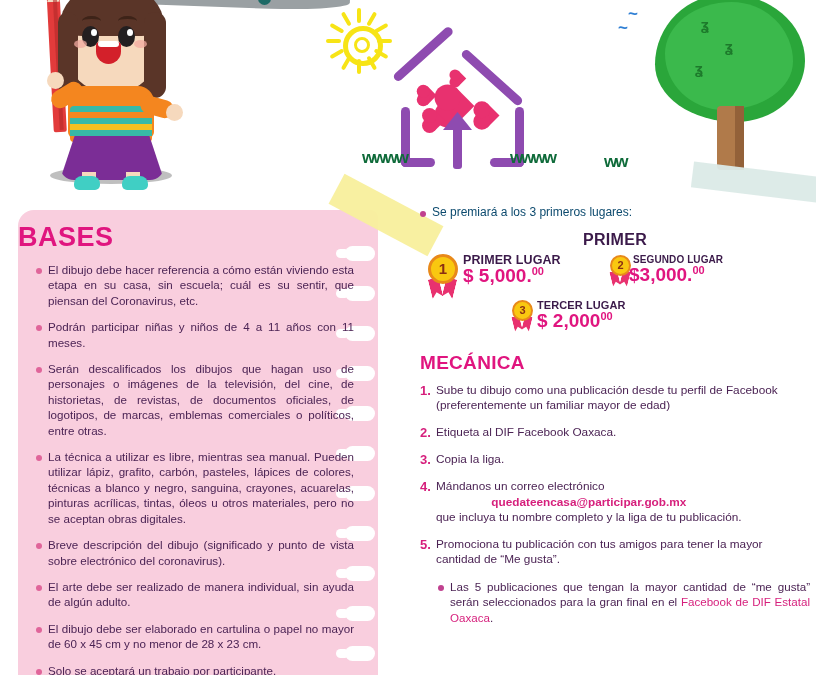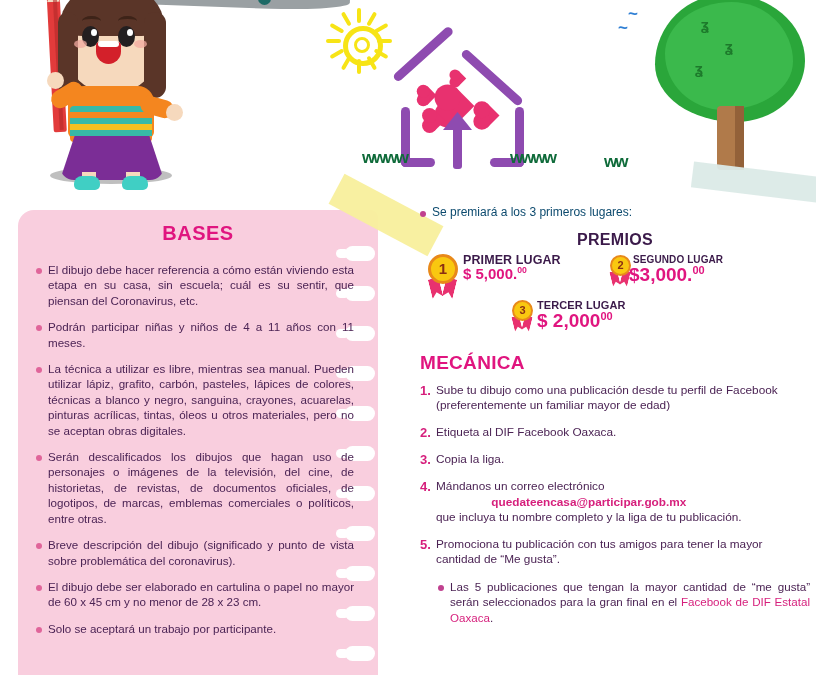--- a/index.html
+++ b/index.html
@@ -91,22 +91,22 @@
     transform:rotate(28deg);}
   .tape-blue{position:absolute;left:692px;top:169px;width:126px;height:26px;background:#dbeae7;opacity:.95;
     transform:rotate(7deg);}
 
   
   .card{position:absolute;left:18px;top:210px;width:360px;height:470px;background:#f9cede;
     border-radius:16px 8px 0 0;}
   .punch{position:absolute;right:3px;width:30px;height:15px;background:#fff;border-radius:8px;}
   .punch:after{content:"";position:absolute;left:-9px;top:3px;width:13px;height:9px;background:#fff;border-radius:6px;}
 
-  .card-title{position:absolute;left:0;right:0;top:12px;text-align:center;color:#e0157f;
-    font-size:20px;font-weight:700;letter-spacing:.5px;}
+  .card-title{position:absolute;left:0;right:0;top:12px;text-align:left;color:#e0157f;
+    font-size:27px;font-weight:700;letter-spacing:.5px;}
   .card-body{position:absolute;left:18px;top:52px;width:318px;}
 
   .bullet-row{display:flex;margin-bottom:11px;}
   .bullet-dot{flex:0 0 auto;width:6px;height:6px;border-radius:50%;background:#e0659a;margin-top:6px;margin-right:6px;}
   .bullet-txt{color:#4b2354;font-size:11.6px;line-height:1.33;text-align:justify;}
 
   
   .right{position:absolute;left:420px;top:205px;width:390px;}
   .r-lead{display:flex;margin-bottom:10px;}
   .r-lead .bullet-dot{background:#c0418f;}
@@ -263,29 +263,33 @@
       <div class="bullet-row">
         <div class="bullet-dot"></div>
         <div class="bullet-txt">El dibujo debe hacer referencia a cómo están viviendo esta etapa en su casa, sin escuela; cuál es su sentir, que piensan del Coronavirus, etc.</div>
       </div>
       <div class="bullet-row">
         <div class="bullet-dot"></div>
         <div class="bullet-txt">Podrán participar niñas y niños de 4 a 11 años con 11 meses.</div>
       </div>
       <div class="bullet-row">
         <div class="bullet-dot"></div>
+        <div class="bullet-txt">Serán descalificados los dibujos que hagan uso de personajes o imágenes de la televisión, del cine, de historietas, de revistas, de documentos oficiales, de logotipos, de marcas, emblemas comerciales o políticos, entre otras.</div>
+      </div>
+      <div class="bullet-row">
+        <div class="bullet-dot"></div>
         <div class="bullet-txt">La técnica a utilizar es libre, mientras sea manual. Pueden utilizar lápiz, grafito, carbón, pasteles, lápices de colores, técnicas a blanco y negro, sanguina, crayones, acuarelas, pinturas acrílicas, tintas, óleos u otros materiales, pero no se aceptan obras digitales.</div>
       </div>
       <div class="bullet-row">
         <div class="bullet-dot"></div>
-        <div class="bullet-txt">Serán descalificados los dibujos que hagan uso de personajes o imágenes de la televisión, del cine, de historietas, de revistas, de documentos oficiales, de logotipos, de marcas, emblemas comerciales o políticos, entre otras.</div>
-      </div>
-      <div class="bullet-row">
-        <div class="bullet-dot"></div>
-        <div class="bullet-txt">Breve descripción del dibujo (significado y punto de vista sobre problemática del coronavirus).</div>
+        <div class="bullet-txt">Breve descripción del dibujo (significado y punto de vista sobre electrónico del coronavirus).</div>
+      </div>
+      <div class="bullet-row">
+        <div class="bullet-dot"></div>
+        <div class="bullet-txt">El arte debe ser realizado de manera individual, sin ayuda de algún adulto.</div>
       </div>
       <div class="bullet-row">
         <div class="bullet-dot"></div>
         <div class="bullet-txt">El dibujo debe ser elaborado en cartulina o papel no mayor de 60 x 45 cm y no menor de 28 x 23 cm.</div>
       </div>
       <div class="bullet-row">
         <div class="bullet-dot"></div>
         <div class="bullet-txt">Solo se aceptará un trabajo por participante.</div>
       </div>
     </div>
@@ -294,33 +298,33 @@
   <div class="tape-yellow"></div>
   <div class="tape-blue"></div>
 
   <div class="right">
 
     <div class="r-lead">
       <div class="bullet-dot"></div>
       <div class="r-lead-txt">Se premiará a los 3 primeros lugares:</div>
     </div>
 
-    <div class="premios-title">PREMIOS</div>
+    <div class="premios-title">PRIMER</div>
 
     <div class="prize-row">
 
       <div class="prize" style="left:8px;top:0;">
         <div class="rosette">
           <div class="ros-rib" style="left:2px;top:24px;width:11px;height:20px;clip-path:polygon(0 0,100% 0,100% 100%,50% 72%,0 100%);transform:rotate(-14deg)"></div>
           <div class="ros-rib" style="left:16px;top:24px;width:11px;height:20px;clip-path:polygon(0 0,100% 0,100% 100%,50% 72%,0 100%);transform:rotate(14deg)"></div>
           <div class="ros-disc" style="width:24px;height:24px;font-size:15px;">1</div>
         </div>
         <div class="prize-txt">
           <div class="prize-label" style="font-size:12.5px;">PRIMER LUGAR</div>
-          <div class="prize-amount" style="font-size:15px;"><span>$ 5,000.</span><span class="cents">00</span></div>
+          <div class="prize-amount" style="font-size:19px;"><span>$ 5,000.</span><span class="cents">00</span></div>
         </div>
       </div>
 
       <div class="prize" style="left:190px;top:1px;">
         <div class="rosette">
           <div class="ros-rib" style="left:1px;top:16px;width:8px;height:15px;clip-path:polygon(0 0,100% 0,100% 100%,50% 72%,0 100%);transform:rotate(-14deg)"></div>
           <div class="ros-rib" style="left:11px;top:16px;width:8px;height:15px;clip-path:polygon(0 0,100% 0,100% 100%,50% 72%,0 100%);transform:rotate(14deg)"></div>
           <div class="ros-disc" style="width:17px;height:17px;font-size:11px;border-width:2px;">2</div>
         </div>
         <div class="prize-txt" style="margin-left:2px;">

